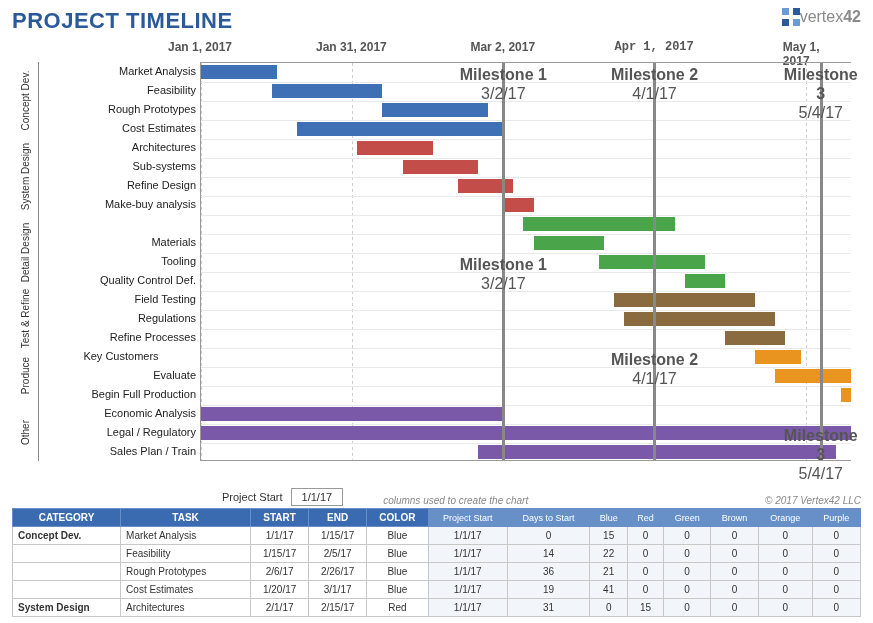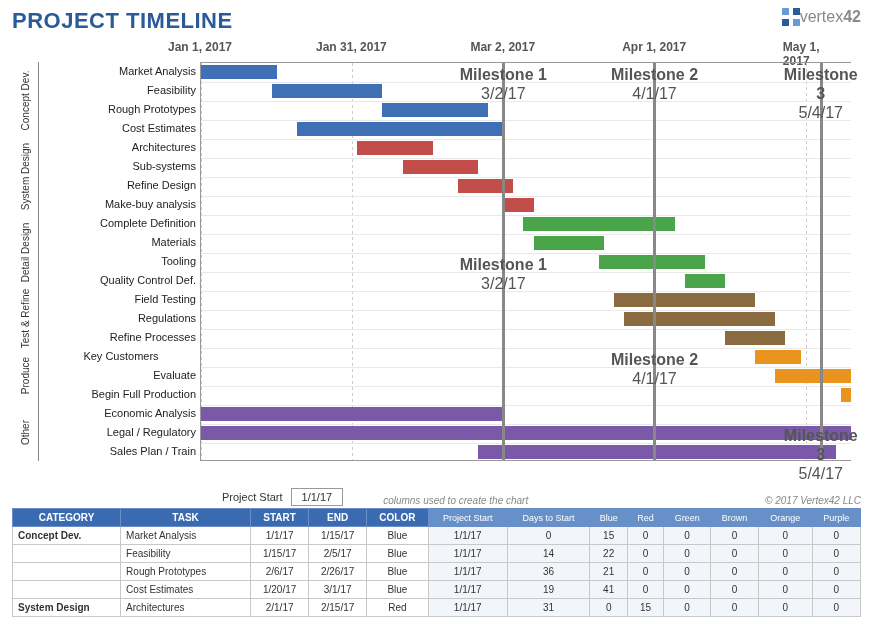--- a/index.html
+++ b/index.html
@@ -66,21 +66,21 @@
       <span class="name"><span>vertex</span><b>42</b></span>
     </div>
   </div>
 
   <div class="chart" style="height: 429px;">
     <div class="chart-inner">
       <div class="axis-labels" id="axis">
           <div class="axis-tick" style="left: 0%;">Jan 1, 2017</div>
           <div class="axis-tick" style="left: 23.2558%;">Jan 31, 2017</div>
           <div class="axis-tick" style="left: 46.5116%;">Mar 2, 2017</div>
-          <div class="axis-tick" style="left: 69.7674%;">Apr 1, 2017</div>
+          <div class="axis-tick" style="left: 69.7674%; font-family: Liberation Mono, monospace;">Apr 1, 2017</div>
           <div class="axis-tick" style="left: 93.0233%;">May 1, 2017</div>
         </div>
       <div class="plot" id="plot" style="height: 399px;">
           <div class="grid-v" style="left: 0%;"></div>
           <div class="grid-v" style="left: 23.2558%;"></div>
           <div class="grid-v" style="left: 46.5116%;"></div>
           <div class="grid-v" style="left: 69.7674%;"></div>
           <div class="grid-v" style="left: 93.0233%;"></div>
           <div class="group-line" style="top: 76px;"></div>
           <div class="group-line" style="top: 152px;"></div>
@@ -164,21 +164,20 @@
           </div>
           <div class="group-border" style="top: 342px; height: 57px;"></div>
           <div class="task-label" style="top: 0px;">Market Analysis</div>
           <div class="task-label" style="top: 19px;">Feasibility</div>
           <div class="task-label" style="top: 38px;">Rough Prototypes</div>
           <div class="task-label" style="top: 57px;">Cost Estimates</div>
           <div class="task-label" style="top: 76px;">Architectures</div>
           <div class="task-label" style="top: 95px;">Sub-systems</div>
           <div class="task-label" style="top: 114px;">Refine Design</div>
           <div class="task-label" style="top: 133px;">Make-buy analysis</div>
-          <div class="task-label" style="top: 152px;">Complete Definition</div>
           <div class="task-label" style="top: 171px;">Materials</div>
           <div class="task-label" style="top: 190px;">Tooling</div>
           <div class="task-label" style="top: 209px;">Quality Control Def.</div>
           <div class="task-label" style="top: 228px;">Field Testing</div>
           <div class="task-label" style="top: 247px;">Regulations</div>
           <div class="task-label" style="top: 266px;">Refine Processes</div>
           <div class="task-label" style="top: 285px; text-align: center;">Key Customers</div>
           <div class="task-label" style="top: 304px;">Evaluate</div>
           <div class="task-label" style="top: 323px;">Begin Full Production</div>
           <div class="task-label" style="top: 342px;">Economic Analysis</div>

